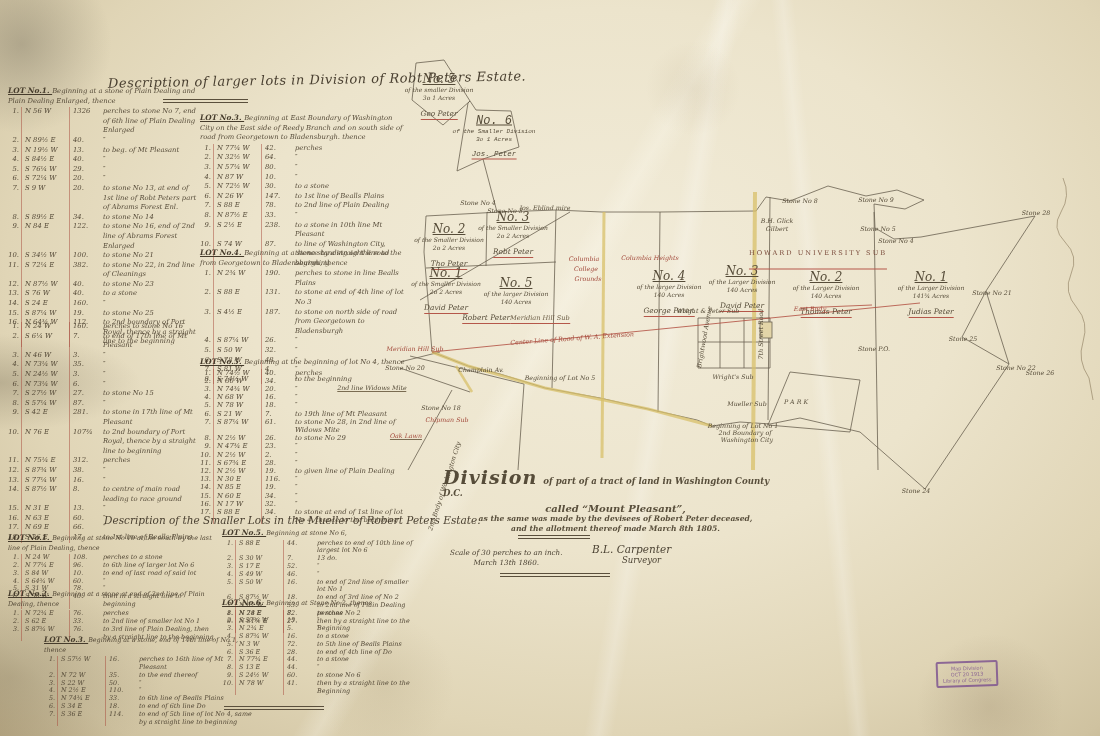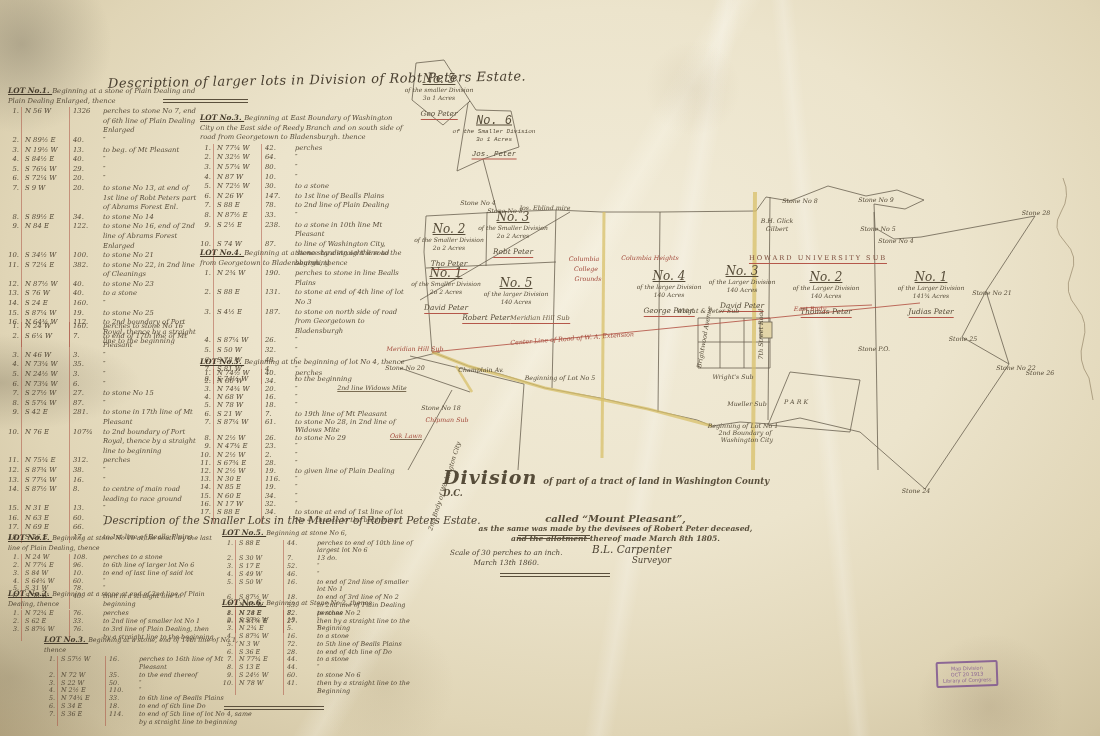--- a/index.html
+++ b/index.html
@@ -35,37 +35,37 @@
   #big-title{left:108px;top:72px;font-size:13px;font-style:italic;letter-spacing:.5px;
      color:#4a4031;transform:rotate(-1deg);}
   #small-title{left:104px;top:514px;font-size:10.5px;font-style:italic;color:#4a4031;}
   .dbl-rule{border-top:1px solid #5a4f3c;border-bottom:1px solid #5a4f3c;height:2px;}
   
   .mlabel{position:absolute;transform:translate(-50%,-50%);white-space:nowrap;
      font-size:6.3px;font-style:italic;color:#564c39;}
   .mlabel.red{color:#a34a3c;}
   .mlabel.u{border-bottom:1px solid #7a6c52;}
   .mlabel.caps{font-style:normal;letter-spacing:2px;font-size:6.6px;color:#7a4a3a;
-     border-bottom:1px solid #b5574a;padding-bottom:1px;}
+     border-bottom:1px solid #b5574a;padding-bottom:12px;}
   .parcel{position:absolute;transform:translate(-50%,-50%);text-align:center;
      font-style:italic;color:#564c39;white-space:nowrap;}
   .parcel .pno{font-size:12px;text-decoration:underline;}
   .parcel .pdiv,.parcel .pacr{font-size:6px;line-height:7.5px;}
   .parcel .powner{font-size:7.4px;margin-top:3px;display:inline-block;
      border-bottom:1px solid #b5574a;padding-bottom:1px;}
   .parcel .psub{font-size:6.6px;margin-top:4px;display:inline-block;color:#6a5b44;
      border-bottom:1px solid #b5574a;padding-bottom:1px;}
   
   #title-block{left:443px;top:466px;width:345px;text-align:center;font-style:italic;color:#584e3b;font-weight:bold;}
   #tb-line1{font-size:8.6px;text-align:left;}
   #tb-line1 .big{font-size:19px;letter-spacing:1px;margin-right:6px;color:#564c39;}
-  #tb-line2{font-size:10px;margin-top:15px;}
+  #tb-line2{font-size:10px;margin-top:5px;}
   #tb-line3,#tb-line4{font-size:7.6px;line-height:10px;}
   #scale-note{left:450px;top:548px;font-size:7.2px;font-style:italic;text-align:center;line-height:10px;}
-  #signature{left:592px;top:543px;font-size:10.5px;font-style:italic;text-align:right;}
+  #signature{left:592px;top:543px;font-size:10.5px;font-style:italic;text-align:left;}
   #signature div{font-size:8.5px;}
   
   #stamp{left:936px;top:661px;width:56px;border:2px solid #7a4f8f;border-radius:2px;
      transform:rotate(-2deg);text-align:center;color:#7a4f8f;padding:2px 1px;
      font-family:"DejaVu Sans",sans-serif;font-size:5px;line-height:6px;opacity:.8;}
 </style>
 </head>
 <body>
 
 <div id="paper"></div>
@@ -557,21 +557,21 @@
     <div class="crow">
       <span class="cn">2.</span>
       <span class="cb">N 77¼ E</span>
       <span class="cd">96.</span>
       <span class="cr">to 6th line of larger lot No 6</span>
     </div>
     <div class="crow">
       <span class="cn">3.</span>
       <span class="cb">S 84 W</span>
       <span class="cd">10.</span>
-      <span class="cr">to end of last line of said lot</span>
+      <span class="cr">to end of last road of said lot</span>
     </div>
     <div class="crow">
       <span class="cn">4.</span>
       <span class="cb">S 64¾ W</span>
       <span class="cd">60.</span>
       <span class="cr">″</span>
     </div>
     <div class="crow">
       <span class="cn">5.</span>
       <span class="cb">S 31 W</span>

